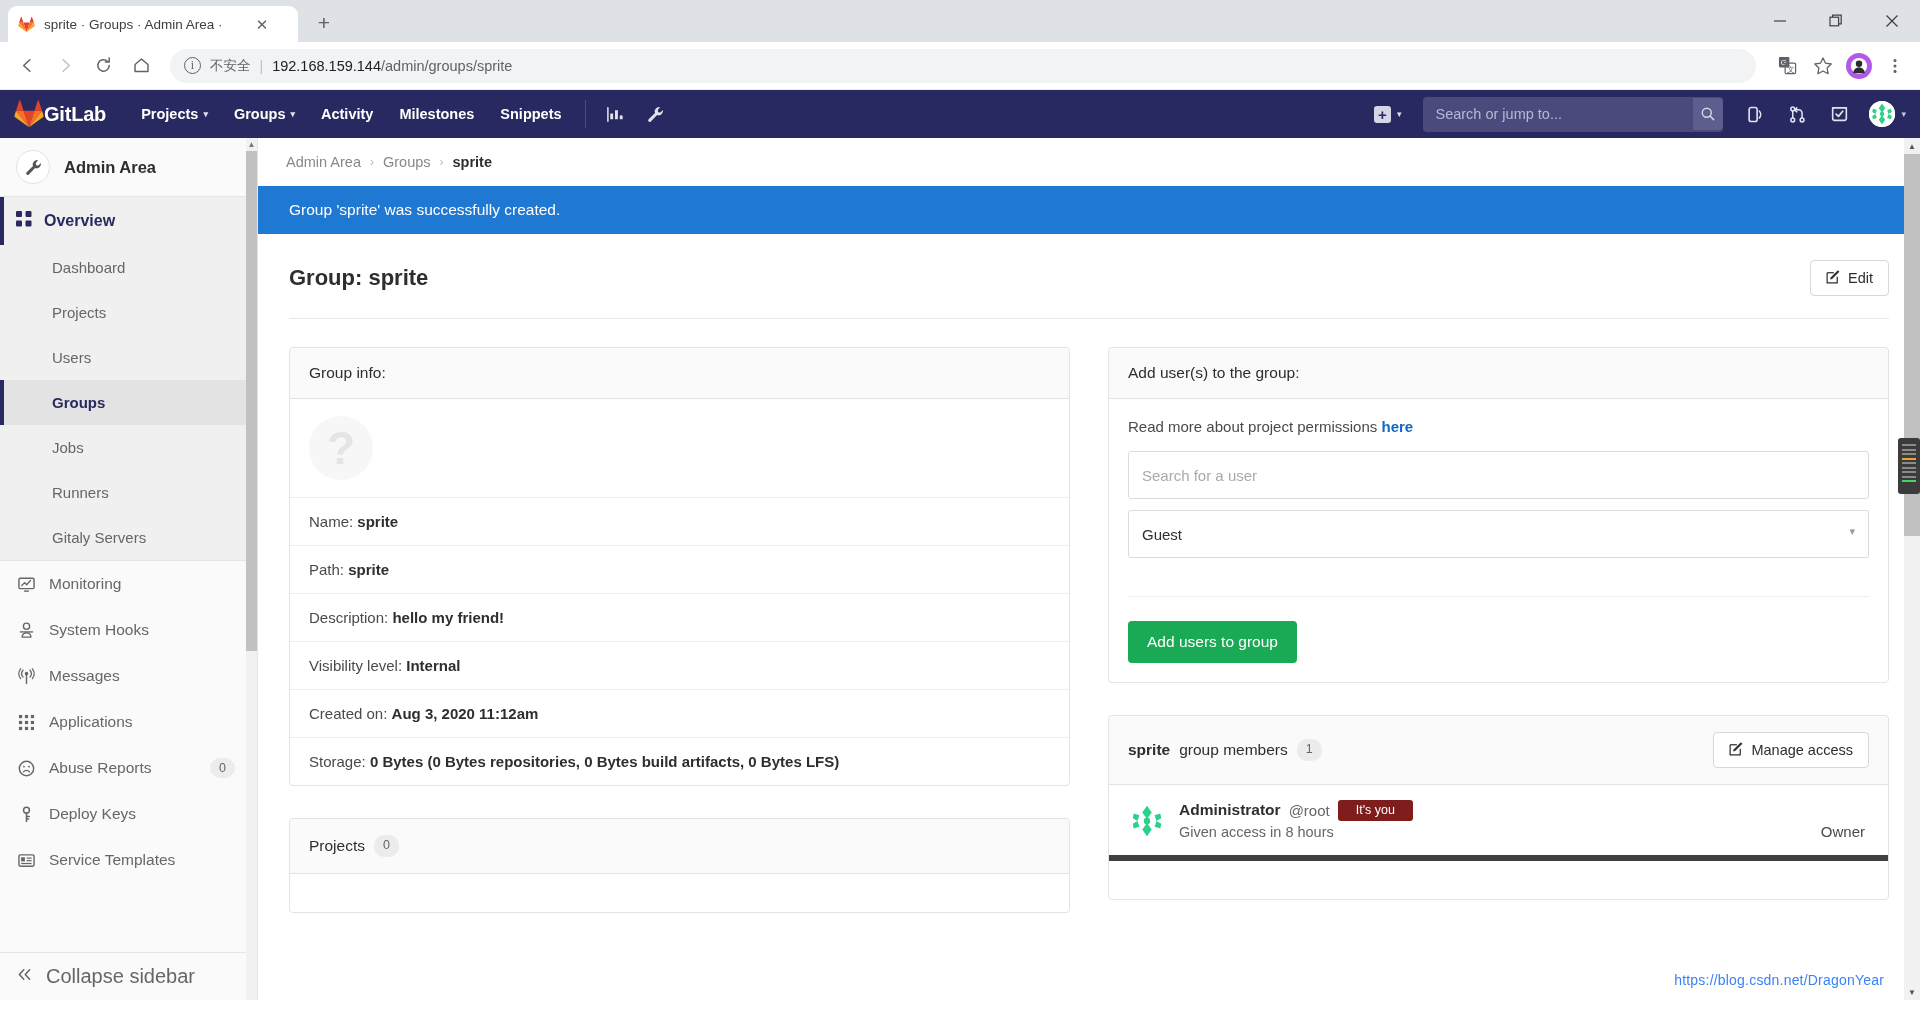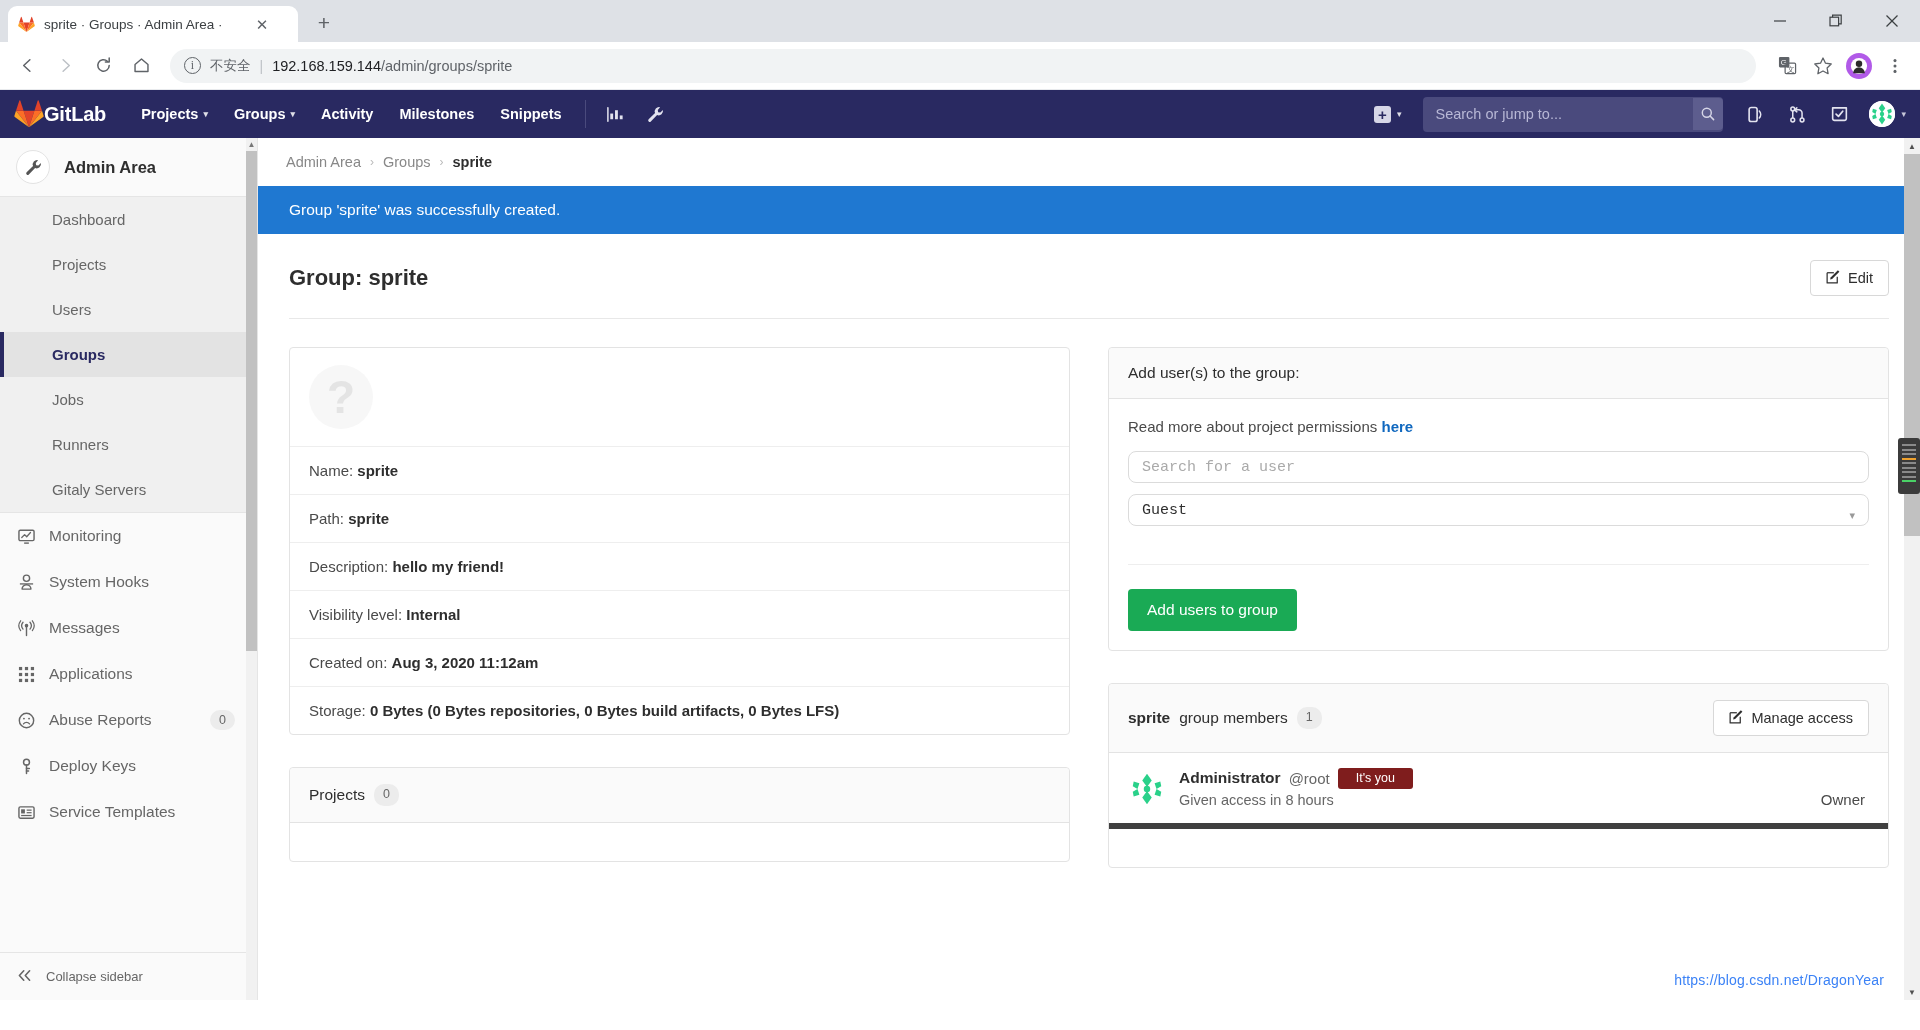--- a/index.html
+++ b/index.html
@@ -189,21 +189,21 @@
   }
   .sb-badge {
     position: absolute; right: 22px; background: #ececec;
     color: #666; font-size: 12.5px; border-radius: 10px;
     padding: 2px 9px; line-height: 1.35;
   }
   .sb-footer {
     position: absolute; bottom: 0; left: 0; right: 0; height: 48px;
     border-top: 1px solid #e5e5e5; background: #fafafa;
     display: flex; align-items: center; gap: 13px; padding-left: 16px;
-    font-size: 13px; color: #666;
+    font-size: 20px; color: #666;
   }
   .sb-scroll {
     position: absolute; right: 0; top: 0; width: 11px; height: 100%;
     background: #f1f1f1;
   }
   .sb-scroll-up {
     height: 13px; display: flex; align-items: center;
     justify-content: center; font-size: 8px; color: #777;
   }
   .sb-scroll-thumb {
@@ -277,24 +277,24 @@
     border-radius: 50%; background: #2e2e2e; color: #fff;
     font-size: 11px; align-items: center; justify-content: center;
     font-weight: bold; vertical-align: -2px; margin-left: 3px;
   }
   .card-empty { height: 38px; }
 
   .card-body { padding: 19px; }
   .perm-line { font-size: 15px; color: #4a4a4a; margin-bottom: 16px; }
   .perm-line a { color: #1068bf; font-weight: bold; text-decoration: none; }
   .fld {
-    width: 100%; height: 32px; border: 1px solid #dbdbdb;
-    border-radius: 8px; padding: 0 13px; font-size: 15px;
+    width: 100%; height: 48px; border: 1px solid #dbdbdb;
+    border-radius: 3px; padding: 0 13px; font-size: 15px;
     color: #2e2e2e; outline: none; margin-bottom: 11px;
-    font-family: Liberation Mono, monospace; background: #fff;
+    font-family: Liberation Sans, sans-serif; background: #fff;
   }
   .fld::placeholder { color: #aaa; }
   .sel-wrap { position: relative; }
   .sel-caret {
     position: absolute; right: 14px; top: 15px;
     color: #999; font-size: 11px; pointer-events: none;
   }
   .hr-sep { border-top: 1px solid #eee; margin: 27px 0 24px 0; }
   .btn-green {
     background: #1aaa55; color: #fff; border: none;
@@ -570,20 +570,31 @@
       <div class="sb-head">
         <span class="sb-head-icon">
           <svg width="19" height="19" viewBox="0 0 20 20">
             <path d="M14.8 2.3 a4.6 4.6 0 0 0-5.3 6.1 L2.8 15 a1.6 1.6 0 0 0 2.3 2.3 l6.6-6.7 a4.6 4.6 0 0 0 6.1-5.3 l-2.7 2.7 -2.3-.4 -.4-2.3 Z" fill="#555"></path>
           </svg>
         </span>
         <span class="sb-head-title">Admin Area</span>
       </div>
 
       <div class="sb-group">
+        <div class="sb-top">
+          <span class="sb-ic">
+            <svg width="16" height="16" viewBox="0 0 16 16">
+              <rect x="0" y="0" width="6" height="6" rx="1" fill="#292961"></rect>
+              <rect x="9.5" y="0" width="6" height="6" rx="1" fill="#292961"></rect>
+              <rect x="0" y="9.5" width="6" height="6" rx="1" fill="#292961"></rect>
+              <rect x="9.5" y="9.5" width="6" height="6" rx="1" fill="#292961"></rect>
+            </svg>
+          </span>
+          <span>Overview</span>
+        </div>
 
         <div class="sb-sub">
           <span>Dashboard</span>
         </div>
         <div class="sb-sub">
           <span>Projects</span>
         </div>
         <div class="sb-sub">
           <span>Users</span>
         </div>
@@ -732,20 +743,23 @@
             </span>
             <span>Edit</span>
           </button>
         </div>
 
         <div class="cols">
 
           <div class="col">
 
             <div class="card">
+              <div class="card-head">
+                <span>Group info:</span>
+              </div>
               <div class="li li-avatar">
                 <div class="grp-avatar">?</div>
               </div>
               <div class="li">
                 <span>Name:</span>
                 <b>sprite</b>
               </div>
               <div class="li">
                 <span>Path:</span>
                 <b>sprite</b>

